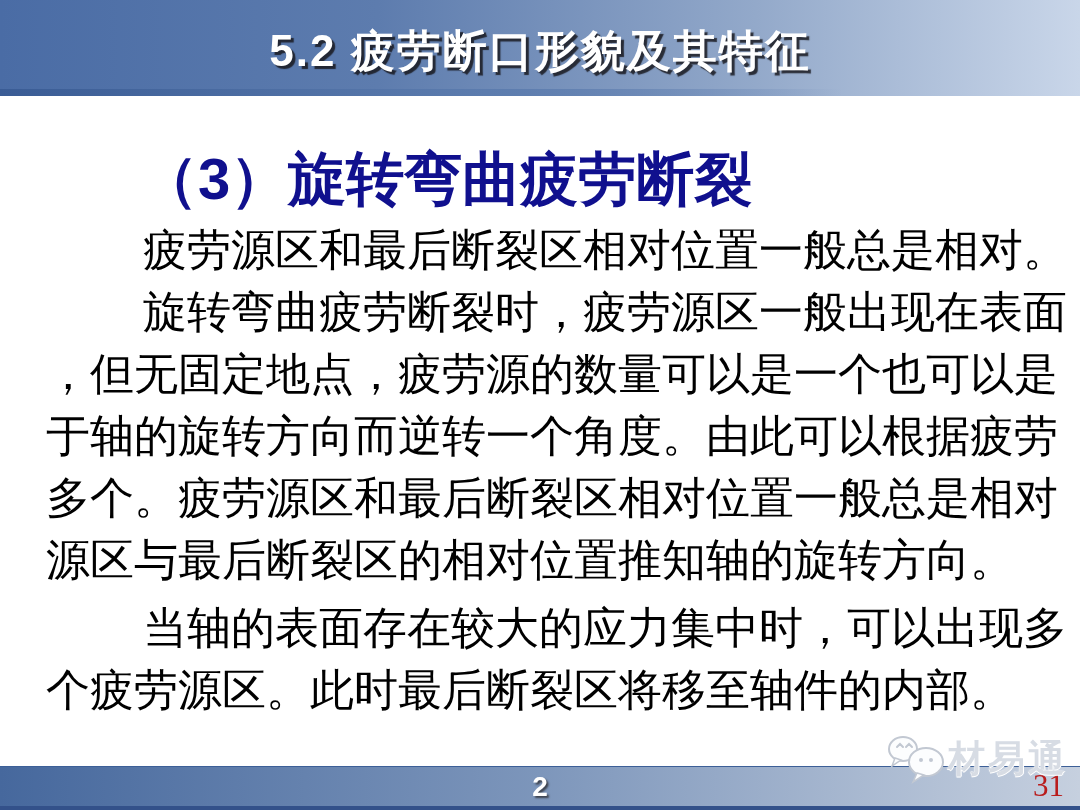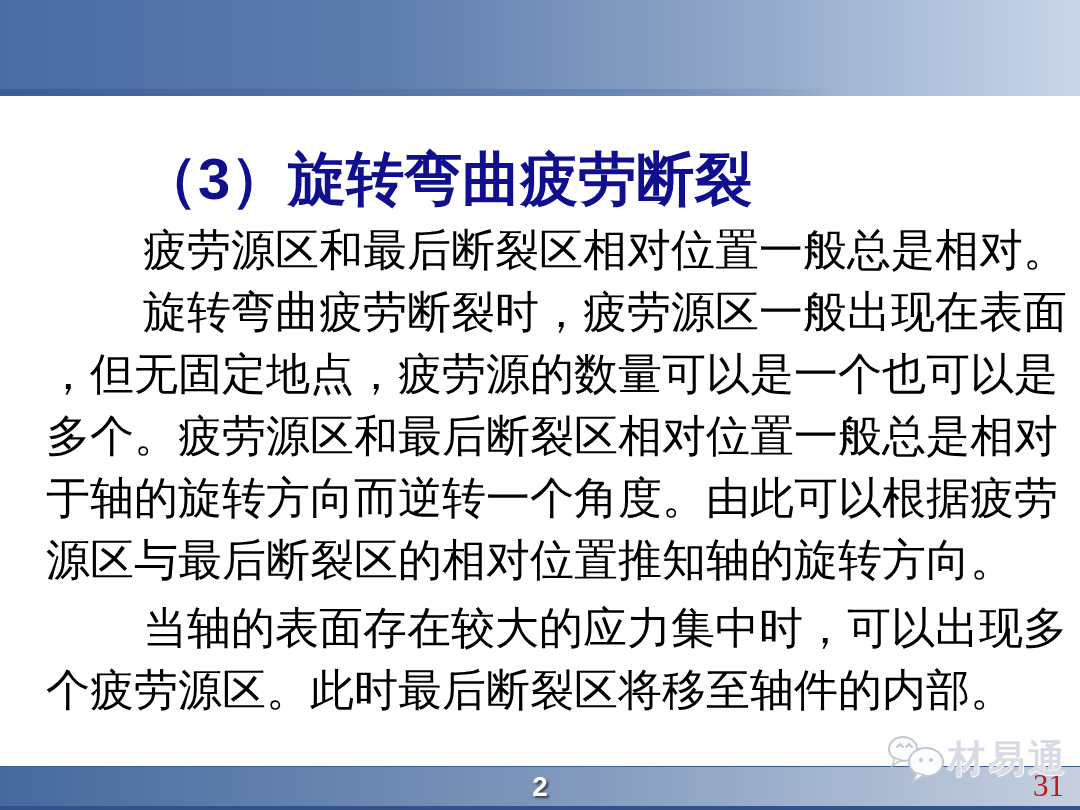--- a/index.html
+++ b/index.html
@@ -109,29 +109,30 @@
   }
 </style>
 </head>
 <body>
 
 <div class="slide">
 
   <div class="header-bar">
     <div class="header-bottom-strip"></div>
   </div>
+  <div class="slide-title">5.2 疲劳断口形貌及其特征</div>
 
   <div class="section-heading">（3）旋转弯曲疲劳断裂</div>
 
   <div class="body-text">
     <div class="body-line indent">疲劳源区和最后断裂区相对位置一般总是相对。</div>
     <div class="body-line indent">旋转弯曲疲劳断裂时，疲劳源区一般出现在表面</div>
     <div class="body-line">，但无固定地点，疲劳源的数量可以是一个也可以是</div>
+    <div class="body-line">于轴的旋转方向而逆转一个角度。由此可以根据疲劳</div>
     <div class="body-line">多个。疲劳源区和最后断裂区相对位置一般总是相对</div>
-    <div class="body-line">于轴的旋转方向而逆转一个角度。由此可以根据疲劳</div>
     <div class="body-line">源区与最后断裂区的相对位置推知轴的旋转方向。</div>
     <div class="body-line indent para-gap">当轴的表面存在较大的应力集中时，可以出现多</div>
     <div class="body-line">个疲劳源区。此时最后断裂区将移至轴件的内部。</div>
   </div>
 
   <div class="footer-bar"></div>
   <div class="slide-number">2</div>
   <div class="page-number">31</div>
 
   <div class="watermark">

